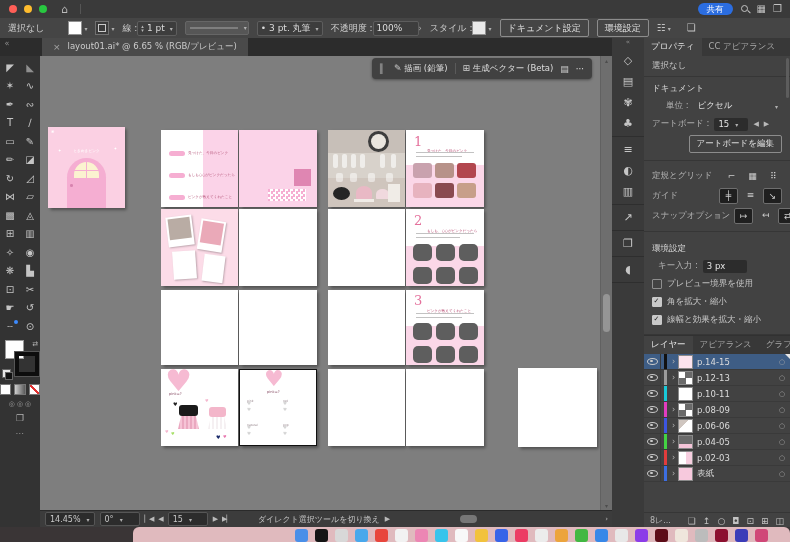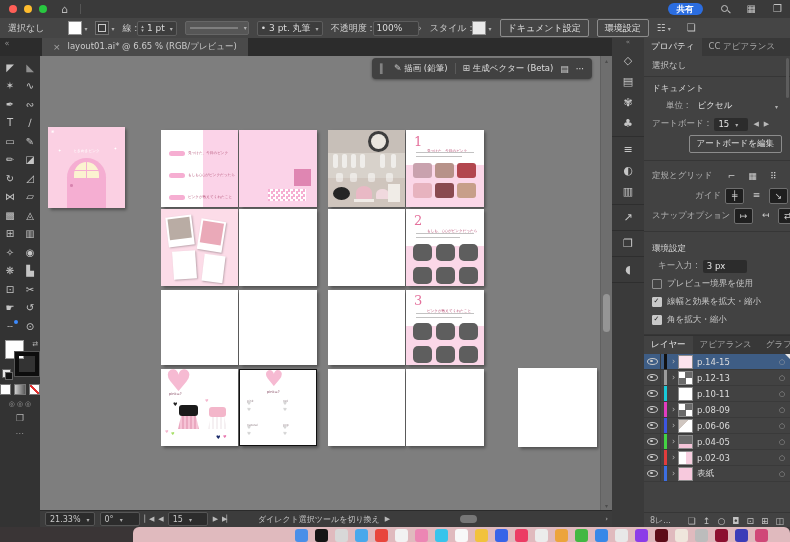--- a/index.html
+++ b/index.html
@@ -9,21 +9,21 @@
   
   .titlebar{position:absolute;left:0;top:0;width:790px;height:18px;background:#3a3a3a;
             border-bottom:1px solid #262626;display:flex;align-items:center;}
   .tl{width:8px;height:8px;border-radius:50%;margin-left:7px;display:inline-block;}
   .tl.red{background:#ff5f57;margin-left:9px;}
   .tl.yellow{background:#febc2e;}
   .tl.green{background:#28c840;}
   .home{color:#b9b9b9;font-size:11px;margin-left:14px;line-height:1;}
   .tb-sep{width:1px;height:10px;background:#555;margin-left:12px;}
   .tb-title{position:absolute;left:0;right:0;text-align:center;font-size:9.5px;color:#c6c6c6;}
-  .tb-right{position:absolute;right:8px;top:0;height:18px;display:flex;align-items:center;gap:17px;font-weight:bold;}
+  .tb-right{position:absolute;right:8px;top:0;height:18px;display:flex;align-items:center;gap:7px;}
   .share-btn{background:#2b6de0;color:#fff;border-radius:8px;font-size:8.5px;padding:1.5px 9px;line-height:1;}
   .ticon{color:#c2c2c2;font-size:10px;line-height:1;}
   .mag{position:relative;width:10px;height:10px;display:inline-block;}
   .mag i{position:absolute;left:1px;top:1px;width:5px;height:5px;border:1.2px solid #c2c2c2;border-radius:50%;}
   .mag b{position:absolute;left:7px;top:7px;width:3.5px;height:1.2px;background:#c2c2c2;transform:rotate(45deg);}
   
   .controlbar{position:absolute;left:0;top:18px;width:790px;height:20px;background:#454545;
               border-bottom:1px solid #262626;display:flex;align-items:center;font-size:9px;color:#dcdcdc;}
   .cb-gap{width:8px;flex:0 0 auto;}
   .cb-lab{color:#d2d2d2;white-space:nowrap;}
@@ -592,21 +592,21 @@
 
   <div class="vscroll">
     <span class="arr" style="top:1px;">▴</span>
     <div class="thumbv"></div>
     <span class="arr" style="bottom:1px;">▾</span>
   </div>
 </div>
 
 <div class="statusbar">
   <span class="st-field">
-      <span>21.33%</span>
+      <span>14.45%</span>
       <span class="caret">▾</span>
     </span>
   <span class="st-field" style="width:30px;">
       <span>0°</span>
       <span class="caret">▾</span>
     </span>
   <span class="navg">▏◀</span>
   <span class="navg">◀</span>
   <span class="st-field" style="width:30px;">
       <span>15</span>
@@ -709,21 +709,21 @@
             <span>⌐</span>
           </span>
           <span class="ibtn" data-boxed="false">
             <span>▦</span>
           </span>
           <span class="ibtn" data-boxed="false">
             <span>⠿</span>
           </span>
         </span>
     </div>
-    <div class="prow" style="height:20px;margin-left:43px;">
+    <div class="prow" style="height:20px;">
       <span class="plab">ガイド</span>
       <span style="margin-left:auto;display:flex;">
           <span class="ibtn" data-boxed="true">
             <span>╪</span>
           </span>
           <span class="ibtn" data-boxed="false">
             <span>≡</span>
           </span>
           <span class="ibtn" data-boxed="true">
             <span>↘</span>
@@ -753,25 +753,25 @@
           <span>3 px</span>
         </span>
     </div>
     <div>
         <div class="cbrow" data-checked="false">
         <span class="cbx"></span>
         <span>プレビュー境界を使用</span>
       </div>
         <div class="cbrow" data-checked="true">
         <span class="cbx"></span>
-        <span>線幅と効果を拡大・縮小</span>
+        <span>角を拡大・縮小</span>
       </div>
         <div class="cbrow" data-checked="true">
         <span class="cbx"></span>
-        <span>角を拡大・縮小</span>
+        <span>線幅と効果を拡大・縮小</span>
       </div>
       </div>
     <div class="pdiv"></div>
     <div class="psec">クイック操作</div>
 
     <div class="layers">
       <div class="ptabs">
         <span class="ptab active">レイヤー</span>
         <span class="ptab">アピアランス</span>
         <span class="ptab">グラフィック</span>

